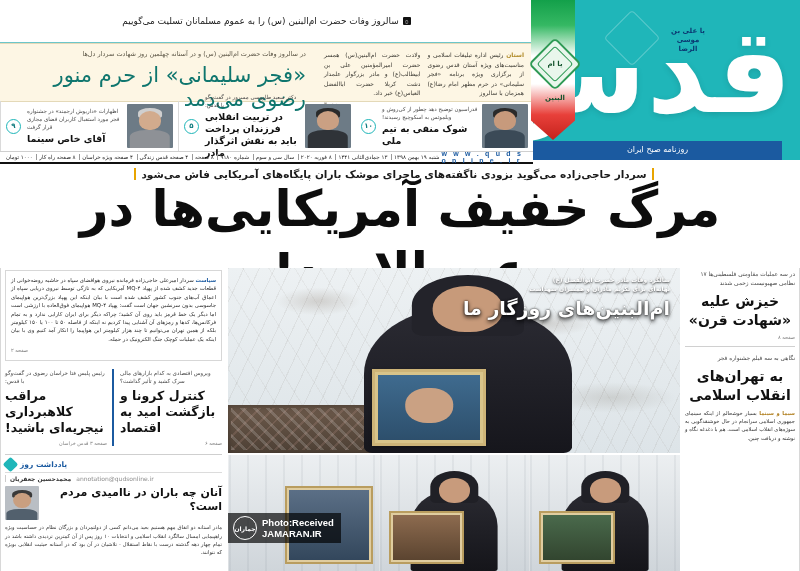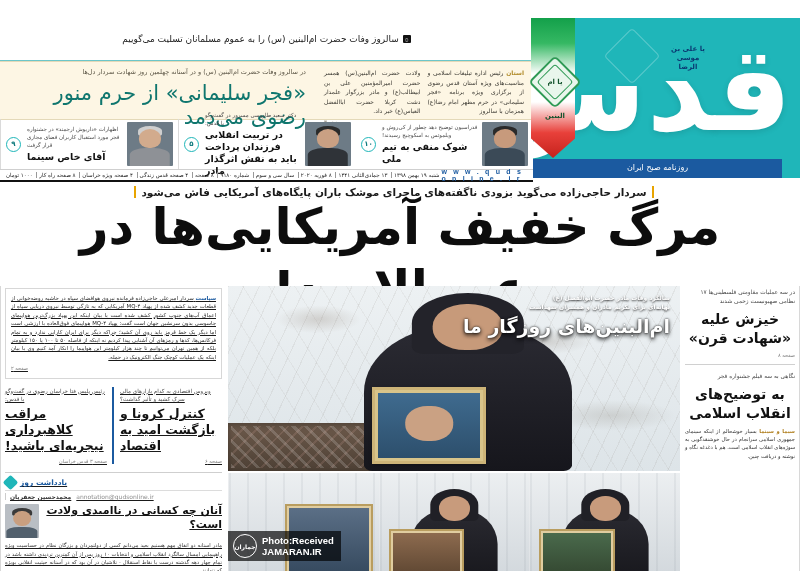--- a/index.html
+++ b/index.html
@@ -2,21 +2,21 @@
 <html lang="fa" dir="rtl"><head>
 <meta charset="utf-8">
 <title>Quds Newspaper Front Page</title>
 <style>
   html,body{margin:0;padding:0;background:#ffffff;}
   body{
     width:800px;height:571px;overflow:hidden;position:relative;
     font-family:"DejaVu Sans","Liberation Sans",sans-serif;
     color:#1a1a1a;direction:rtl;
   }
-  .page{position:absolute;inset:0;background:#fff;margin-top:18px;}
+  .page{position:absolute;inset:0;background:#fff;}
 
   
   .top-banner{
     position:absolute;left:0;top:0;width:533px;height:42px;
     background:#ffffff;display:flex;align-items:center;justify-content:center;
     border-bottom:1px solid #6cc6c9;
   }
   .top-banner .tb-txt{font-size:9px;letter-spacing:.2px;color:#1b1b1b;white-space:nowrap;}
   .tb-mark{display:inline-block;width:8px;height:8px;background:#111;color:#fff;
     font-size:6px;line-height:8px;text-align:center;margin-left:4px;vertical-align:middle;border-radius:1px;}
@@ -140,21 +140,21 @@
     text-align:center;font-size:50px;font-weight:700;line-height:62px;
     color:#0d0d0d;letter-spacing:-1px;margin-top:-2px;
   }
 
   
   .grid{position:absolute;left:0;top:268px;width:800px;height:303px;
     display:flex;flex-direction:row-reverse;}
 
   
   .col-right{width:228px;flex:0 0 228px;padding:2px 6px 0 4px;box-sizing:border-box;
-    border-left:1px solid #d8d8d8;text-decoration:underline;}
+    border-left:1px solid #d8d8d8;}
   .lead-body{
     font-size:5.4px;line-height:8.4px;text-align:justify;color:#2a2a2a;
     border:1px solid #d7d7d7;padding:5px;
   }
   .lead-body .tag{color:#1b5aa0;font-weight:700;}
   .lead-body .pg{display:block;text-align:left;color:#777;margin-top:3px;font-size:5px;}
   .two-briefs{display:flex;flex-direction:row-reverse;gap:6px;margin-top:8px;}
   .brief{flex:1;text-align:left;}
   .brief.b2{border-right:2px solid #1b5aa0;padding-right:5px;}
   .br-kicker{font-size:5.6px;line-height:8.4px;color:#4a4a4a;}
@@ -398,21 +398,21 @@
         <div class="note-sub">
           <span class="note-author">محمدحسین جعفریان</span>
           <span class="note-mail">annotation@qudsonline.ir</span>
         </div>
         <div class="note-main">
           <div class="note-ava">
             <div class="hr"></div>
             <div class="h"></div>
             <div class="b"></div>
           </div>
-          <div class="note-title">آنان چه کسانی در ناامیدی ولادت است؟</div>
+          <div class="note-title">آنان چه باران در ناامیدی مردم است؟</div>
         </div>
         <div class="note-text">مادر استانه دو اتفاق مهم هستیم بعید می‌دانم کسی از دولتمردان و بزرگان نظام در حساسیت ویژه راهپیمایی امسال سالگرد انقلاب اسلامی و انتخابات ۱۰ روز پس از آن کمترین تردیدی داشته باشد در تمام چهار دهه گذشته درست با نقاط استقلال - تلاشیان در آن بود که در آستانه حیثیت انقلابی بویژه که نتوانند.</div>
       </div>
     </div>
 
     <div class="col-center">
 
       <div class="photo-main">
         <div class="rockwall"></div>
         <div class="carpet"></div>
@@ -479,21 +479,21 @@
         <div class="lf-title">
           <div>خیزش علیه</div>
           <div>«شهادت قرن»</div>
         </div>
         <div class="lf-pg">صفحه ۸</div>
       </div>
 
       <div class="lf-item" style="border-bottom:none;">
         <div class="lf-kicker">نگاهی به سه فیلم جشنواره فجر</div>
         <div class="lf-title">
-          <div>به توضیح‌های</div>
+          <div>به تهران‌های</div>
           <div>انقلاب اسلامی</div>
         </div>
         <div class="lf-body">
           <span class="tag">سیما و سینما</span>
           <span>بسیار خوشحالم از اینکه سینمای جمهوری اسلامی سرانجام در حال خوشنقدگویی به سوژه‌های انقلاب اسلامی است. هم با دغدغه نگاه و نوشته و دریافت چنین.</span>
         </div>
       </div>
     </div>
 
   </div>

